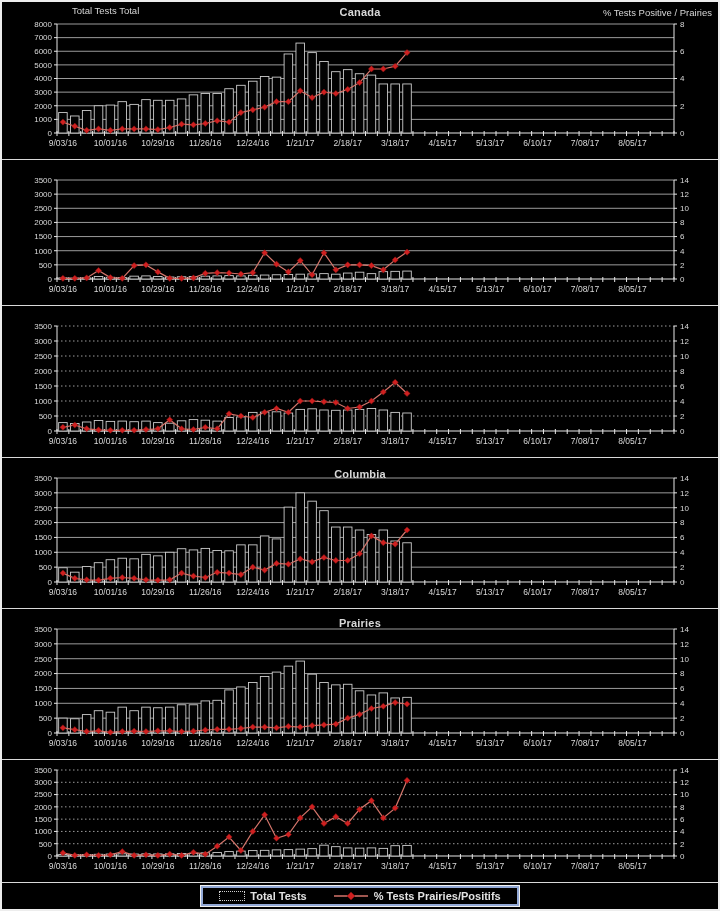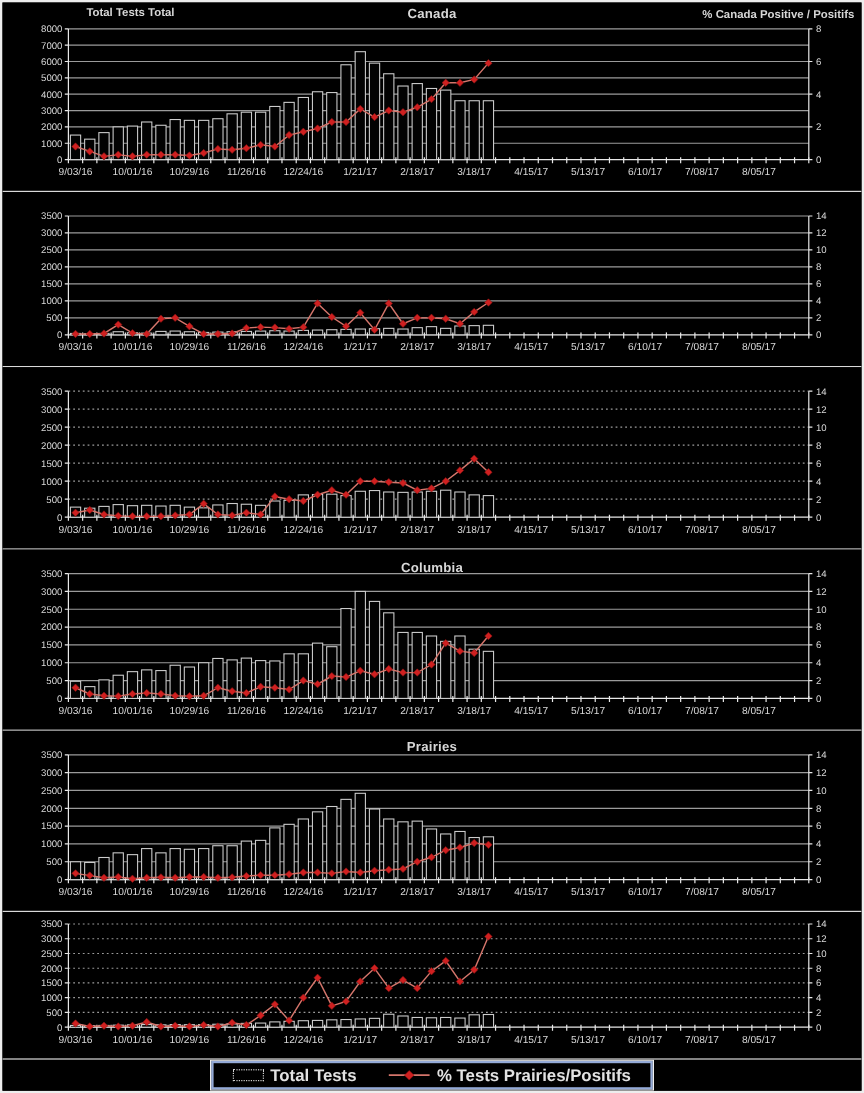--- a/index.html
+++ b/index.html
@@ -7,42 +7,42 @@
     position:relative;width:720px;height:911px;background:#000;
     border:2px solid #ededed;box-sizing:border-box;overflow:hidden;
     font-family:"Liberation Sans",sans-serif;
   }
   .panel{position:relative;border-bottom:1px solid #d9d9d9;background:#000;}
   .panel:last-of-type{border-bottom:none;}
   .panel-title{
     position:absolute;left:0;right:0;text-align:center;
     color:#d8d8d8;font-size:11px;font-weight:bold;letter-spacing:.2px;pointer-events:none;
   }
-  .axis-label{position:absolute;color:#d6d6d6;font-size:9.5px;font-weight:bold;}
+  .axis-label{position:absolute;color:#d6d6d6;font-size:9.5px;font-weight:normal;}
   .axis-label.left{left:70px;top:3px;}
   .axis-label.right{right:6px;top:5px;}
   .legend-row{height:26px;display:flex;align-items:center;justify-content:center;background:#000;}
   .legend-box{
     display:flex;gap:26px;align-items:center;background:#000;
     border:2px solid #93a9d6;outline:1px solid #efefef;
-    padding:2px 16px;color:#e2e2e2;font-size:14px;font-weight:bold;
+    padding:2px 16px;color:#e2e2e2;font-size:11px;font-weight:bold;
   }
   .legend-item{display:flex;align-items:center;gap:5px;}
   .swatch-bar{width:24px;height:8px;background:#000;border:1px dotted #d0d0d0;display:inline-block;}
   svg{display:block;}
 </style>
 </head>
 <body>
 
 <div class="page">
 
   <div class="panel" style="height:157px">
     <div class="panel-title" style="top:4px">Canada</div>
     <div class="axis-label left">Total Tests Total</div>
-    <div class="axis-label right">% Canada Positive / Positifs</div>
+    <div class="axis-label right">% Tests Positive / Prairies</div>
     <svg width="716" height="157" viewBox="0 0 716 157">
         <line x1="55" x2="672" y1="117.375" y2="117.375" stroke="#9b9b9b" stroke-width="1"></line>
         <line x1="55" x2="672" y1="103.75" y2="103.75" stroke="#9b9b9b" stroke-width="1"></line>
         <line x1="55" x2="672" y1="90.125" y2="90.125" stroke="#9b9b9b" stroke-width="1"></line>
         <line x1="55" x2="672" y1="76.5" y2="76.5" stroke="#9b9b9b" stroke-width="1"></line>
         <line x1="55" x2="672" y1="62.875" y2="62.875" stroke="#9b9b9b" stroke-width="1"></line>
         <line x1="55" x2="672" y1="49.25" y2="49.25" stroke="#9b9b9b" stroke-width="1"></line>
         <line x1="55" x2="672" y1="35.625" y2="35.625" stroke="#9b9b9b" stroke-width="1"></line>
         <line x1="55" x2="672" y1="22" y2="22" stroke="#9b9b9b" stroke-width="1"></line>
         <line x1="55" x2="55" y1="22" y2="131" stroke="#e8e8e8" stroke-width="1"></line>

